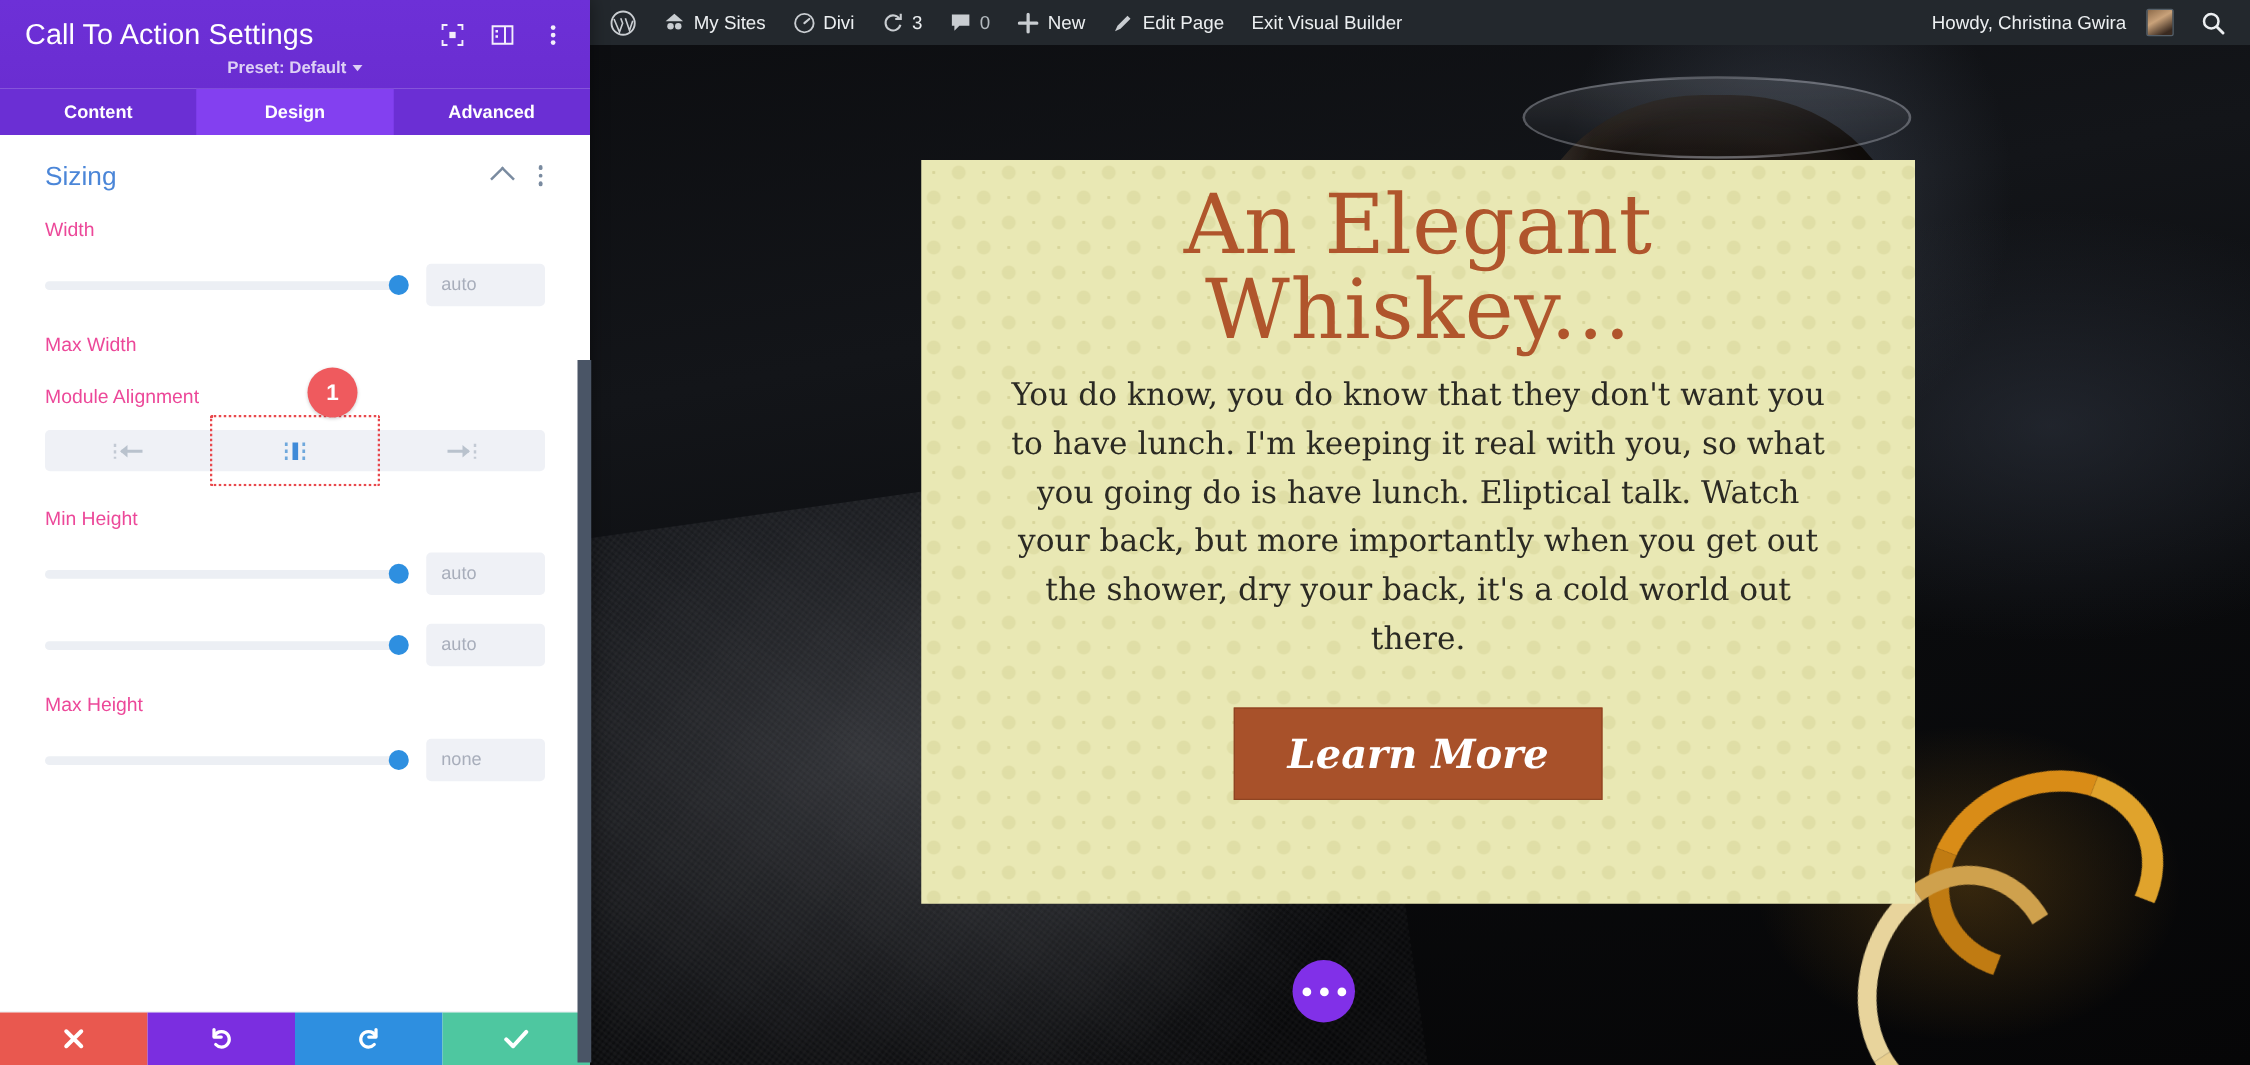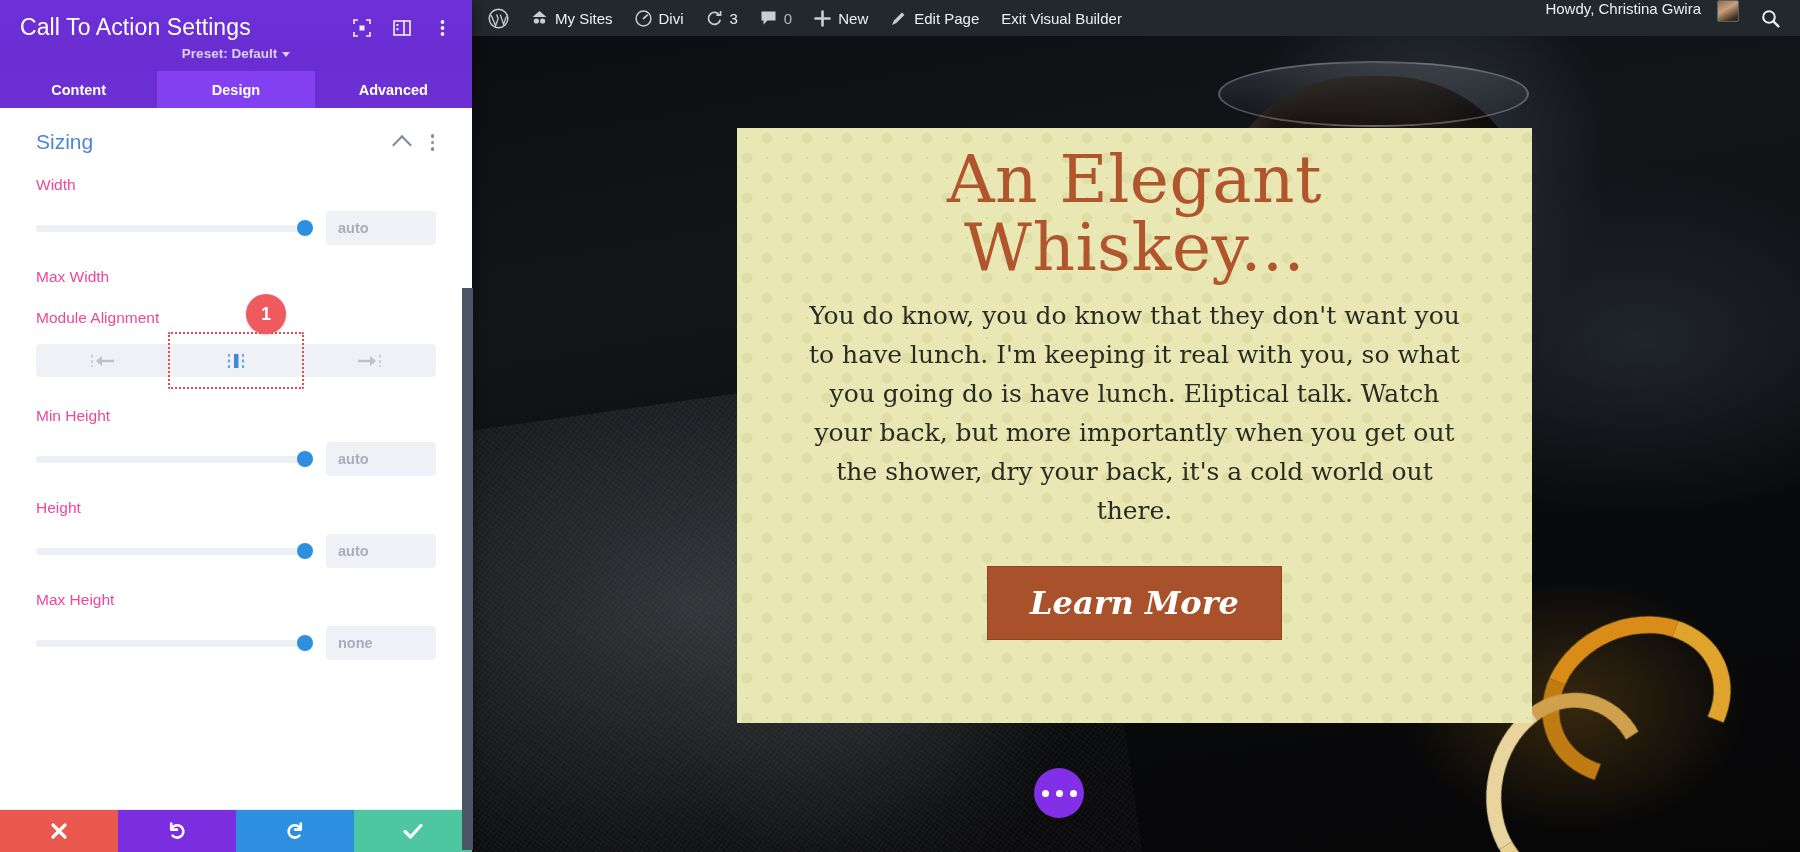--- a/index.html
+++ b/index.html
@@ -51,21 +51,21 @@
   }
   .panel-tab.active { background:#8340f0; }
 
   #panel-body {
     flex:1; overflow:hidden; position:relative; background:#fff;
     padding:0 0 0 0;
   }
   #panel-scroll { padding:22px 36px 30px 36px; }
 
   #section-header {
-    display:flex; align-items:center; margin-bottom:22px;gap:30px;
+    display:flex; align-items:flex-start; margin-bottom:22px;gap:30px;
   }
   #section-title { color:#4b86d8; font-size:21px; flex:1; }
   .sect-ctl { display:flex; align-items:center; gap:20px; }
   .chev-up {
     width:14px;height:14px;border-left:2px solid #7a8ba0;border-top:2px solid #7a8ba0;
     transform:rotate(45deg); margin-top:5px; cursor:pointer;
   }
   .kebab { display:flex; flex-direction:column; gap:3px; cursor:pointer; padding:2px; }
   .kebab i { width:3.5px;height:3.5px;border-radius:50%;background:#7a8ba0;display:block; }
 
@@ -73,23 +73,23 @@
   .field-label { font-size:15.5px; color:#ec4899; margin-bottom:17px; }
   .field-row { display:flex; align-items:center; gap:0; }
 
   .slider-wrap { position:relative; flex:1; height:16px; margin-right:16px; display:flex; align-items:center; }
   .slider-track { width:100%; height:7px; border-radius:4px; background:#eceff4; }
   .slider-knob {
     position:absolute; width:16px; height:16px; border-radius:50%;
     background:#2e8fe0; top:0; transform:translateX(-50%);
   }
   .val-box {
-    width:110px; height:34px; border-radius:4px; background:#eff1f6;
+    width:95px; height:34px; border-radius:4px; background:#eff1f6;
     display:flex; align-items:center; padding:0 12px;
-    font-size:14.5px; color:#2e3c4e;font-weight:bold;
+    font-size:14.5px; color:#2e3c4e;
   }
   .val-box.placeholder { color:#a8aebb; }
 
   
   #align-field { position:relative; }
   #align-group {
     display:flex; background:#eff1f6; border-radius:4px; height:33px; overflow:visible;
     position:relative; width:100%;
   }
   .align-btn {
@@ -210,21 +210,21 @@
     position:absolute; left:0; top:0; right:0; height:36px;
     background:#23282d; display:flex; align-items:center; z-index:20;
     color:#eceff1; font-size:15px;
   }
   .ab-item {
     display:flex; align-items:center; gap:7px; padding:0 11px; height:36px;
     cursor:pointer; white-space:nowrap;
   }
   .ab-item:first-child { padding-left:16px; }
   .ab-spacer { flex:1; }
-  .ab-right { display:flex; align-items:flex-start; }
+  .ab-right { display:flex; align-items:center; }
   #ab-avatar {
     width:22px;height:22px;border-radius:2px;margin-left:9px;
     background:linear-gradient(150deg,#8d6b4a,#c9a27a 40%,#3a2a20 85%);
     border:1px solid #55606a;
   }
   .ab-icon { display:flex; align-items:center; justify-content:center; }
   .ab-num { font-size:15px; }
 
   
   #cta-card {
@@ -374,21 +374,20 @@
         <div class="field-row">
           <div class="slider-wrap">
             <div class="slider-track"></div>
             <div class="slider-knob" style="left:98%"></div>
           </div>
           <div class="val-box placeholder">auto</div>
         </div>
       </div>
 
       <div class="field">
-        <div class="field-label">Height</div>
         <div class="field-row">
           <div class="slider-wrap">
             <div class="slider-track"></div>
             <div class="slider-knob" style="left:98%"></div>
           </div>
           <div class="val-box placeholder">auto</div>
         </div>
       </div>
 
       <div class="field">

